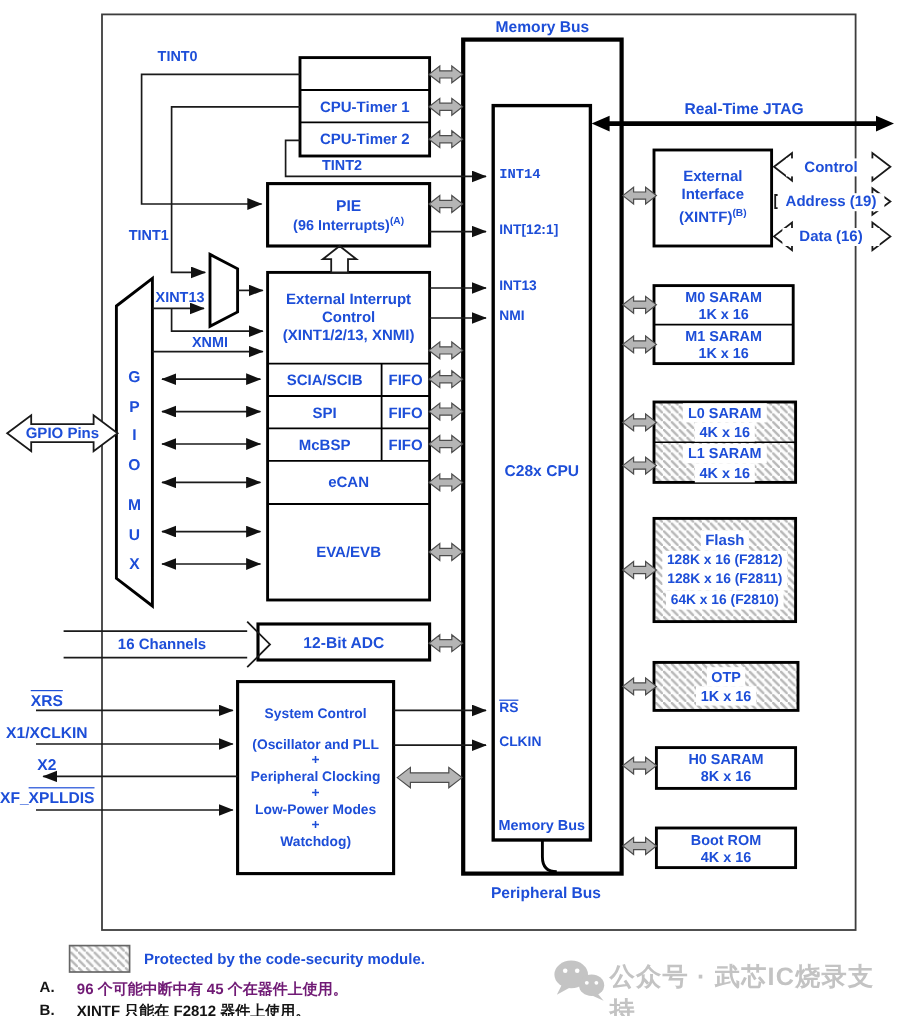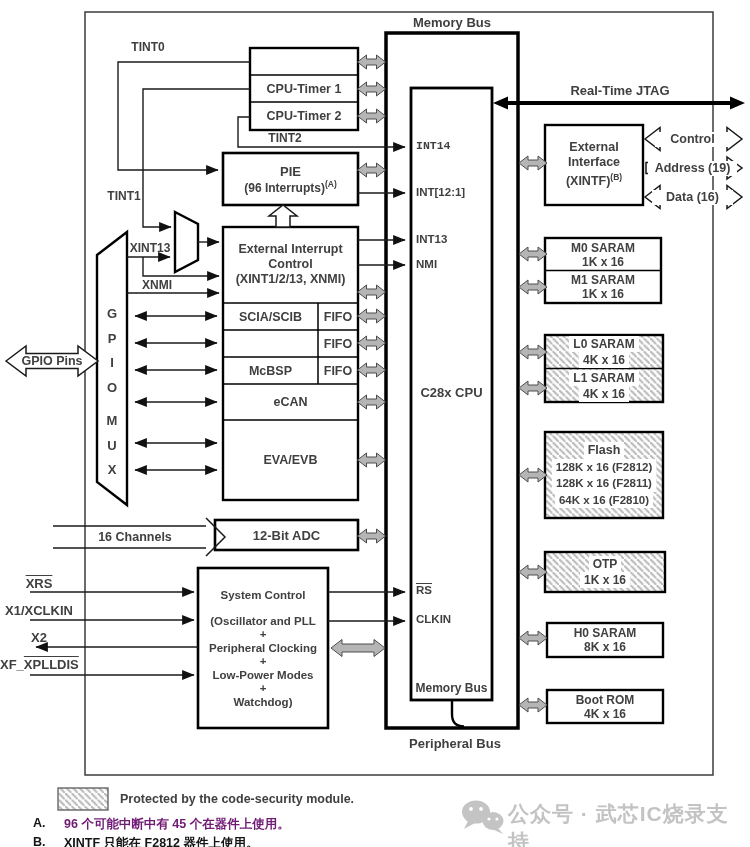--- a/index.html
+++ b/index.html
@@ -1,19 +1,19 @@
 <!DOCTYPE html>
 <html><head>
 <meta charset="utf-8">
 <style>
   html,body{margin:0;padding:0;background:#fff;}
   #stage{position:relative;width:750px;height:847px;background:#fff;
          font-family:"Liberation Sans",sans-serif;color:#111;overflow:hidden;}
   #shapes{position:absolute;left:0;top:0;width:750px;height:847px;}
-  .lbl{position:absolute;font-weight:bold;color:#404040;white-space:nowrap;}
+  .lbl{position:absolute;font-weight:bold;color:#1d4ed8;white-space:nowrap;}
   .c{display:flex;align-items:center;justify-content:center;text-align:center;}
   .col{display:flex;flex-direction:column;align-items:center;justify-content:center;text-align:center;}
   .rt{text-align:center;display:block;}
   .ov{text-decoration:overline;}
   sup{font-size:8.5px;font-weight:bold;}
   .chip{background:#fff;padding:1px 4px;}
   .f12{font-size:12px;}.f125{font-size:12.5px;}.f13{font-size:13px;}.f115{font-size:11.5px;}
   .wm{color:#c3c3c3;font-weight:bold;font-size:21px;letter-spacing:1px;}
   .cn{font-weight:bold;font-size:12.5px;}
 </style>
@@ -174,28 +174,29 @@
 </div>
 
 <div class="lbl col f125" style="left:223px;top:232px;width:135px;height:64px;line-height:15px;">
   <span>External Interrupt</span>
   <span>Control</span>
   <span>(XINT1/2/13, XNMI)</span>
 </div>
 
 <div class="lbl c f125" style="left:223px;top:303px;width:95px;height:27px;">SCIA/SCIB</div>
 <div class="lbl c f125" style="left:318px;top:303px;width:40px;height:27px;">FIFO</div>
+<div class="lbl c f125" style="left:223px;top:330px;width:95px;height:27px;">SPI</div>
 <div class="lbl c f125" style="left:318px;top:330px;width:40px;height:27px;">FIFO</div>
 <div class="lbl c f125" style="left:223px;top:357px;width:95px;height:27px;">McBSP</div>
 <div class="lbl c f125" style="left:318px;top:357px;width:40px;height:27px;">FIFO</div>
 <div class="lbl c f125" style="left:223px;top:384px;width:135px;height:36px;">eCAN</div>
 <div class="lbl c f125" style="left:223px;top:420px;width:135px;height:80px;">EVA/EVB</div>
 
 <div class="lbl c f12" style="left:124px;top:241px;width:52px;height:14px;">XINT13</div>
-<div class="lbl c f12" style="left:131px;top:278px;width:52px;height:14px;">XNMI</div>
+<div class="lbl c f12" style="left:149px;top:278px;width:52px;height:14px;">XNMI</div>
 
 <div class="lbl f13" style="left:97px;top:232px;width:30px;height:273px;display:flex;flex-direction:column;align-items:center;padding-top:70px;box-sizing:border-box;line-height:24.5px;">
   <span>G</span>
   <span>P</span>
   <span>I</span>
   <span>O</span>
   <span style="margin-top:9px;">M</span>
   <span>U</span>
   <span>X</span>
 </div>

